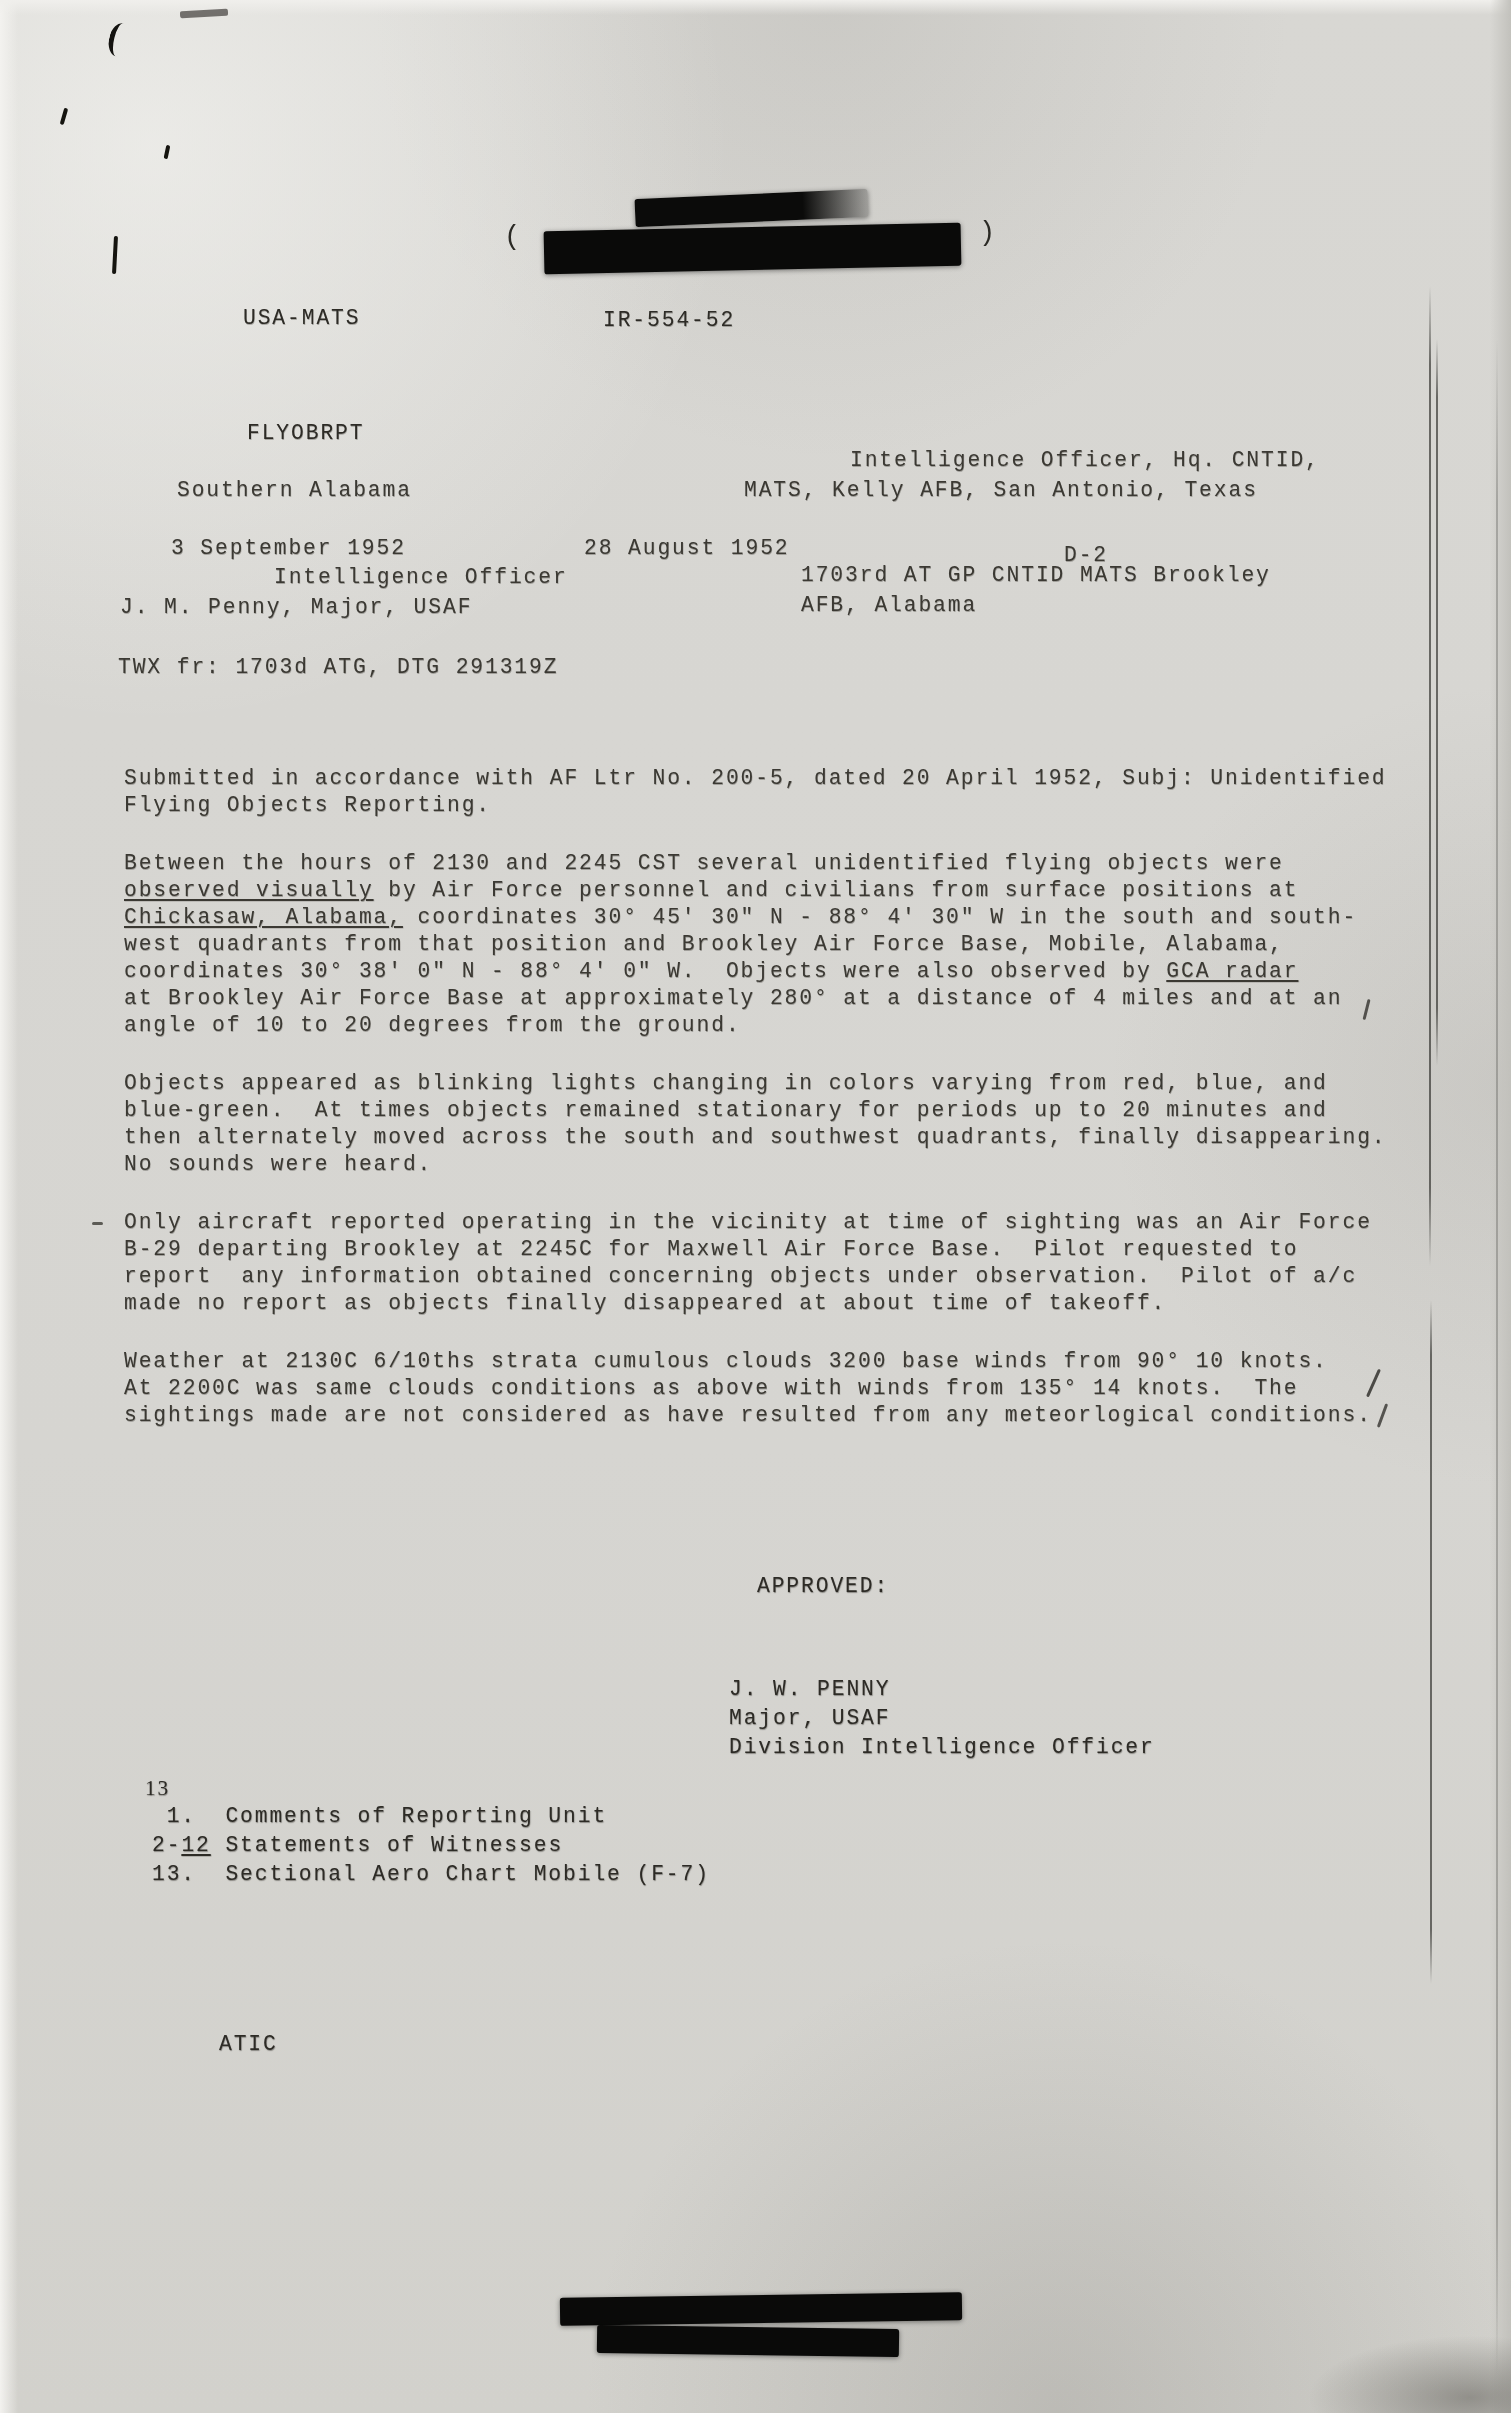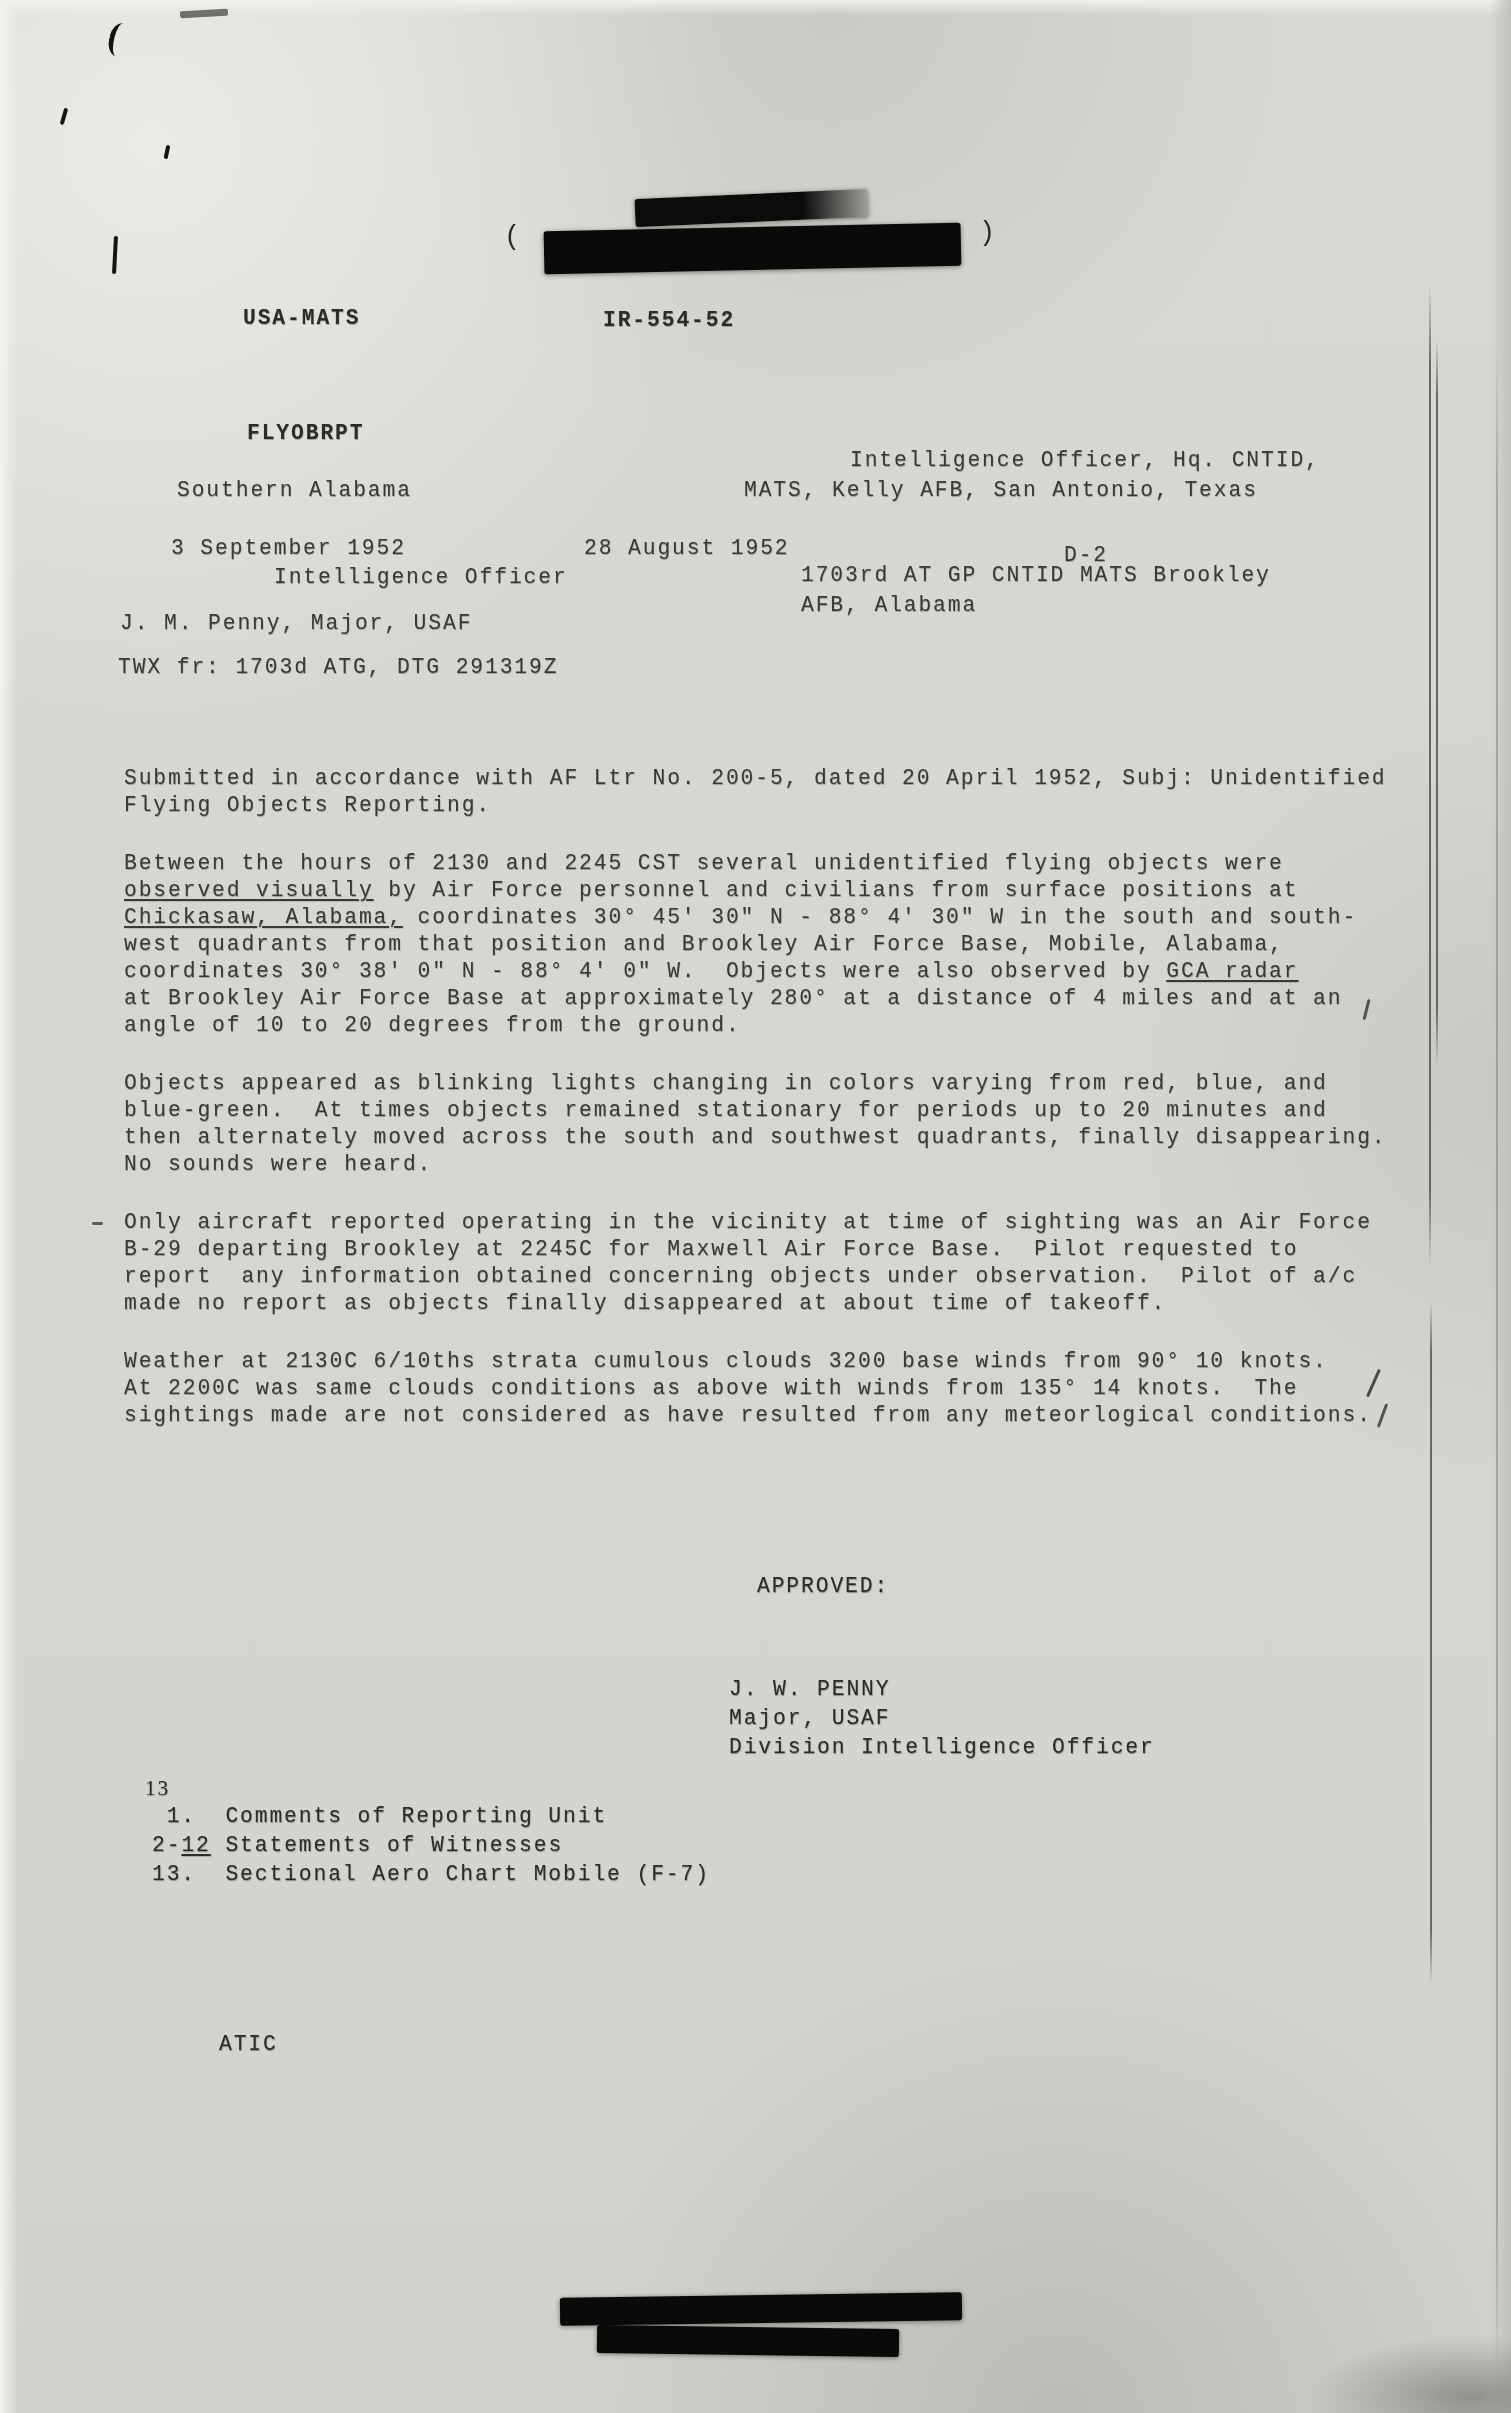--- a/index.html
+++ b/index.html
@@ -9,21 +9,21 @@
     background-color:#d7d6d2;
     background-image:
       radial-gradient(circle at 10% 6%, rgba(250,250,247,0.55) 0, rgba(250,250,247,0) 22%),
       radial-gradient(circle at 55% 0%, rgba(150,148,142,0.20) 0, rgba(150,148,142,0) 18%),
       radial-gradient(circle at 100% 45%, rgba(140,138,132,0.18) 0, rgba(140,138,132,0) 20%),
       radial-gradient(circle at 70% 100%, rgba(110,108,102,0.22) 0, rgba(110,108,102,0) 18%),
       linear-gradient(180deg, #d8d7d3 0%, #d6d5d1 60%, #d2d1cc 100%);
   }
   .tw { position:absolute; color:#3b3933; font-size:21.3px; letter-spacing:1.9px;
         white-space:pre; text-shadow:0.5px 0.5px 0.5px rgba(59,57,51,0.35); }
-  .bold { font-weight:bold; color:#2d2b26; }
+  .bold { font-weight:normal; color:#2d2b26; }
   .dark { color:#2d2b26; text-shadow:0.5px 0.5px 1px rgba(45,43,38,0.45); }
   .tline { height:27px; white-space:pre; }
   .enc-list .tline { height:29px; }
   .para { margin-bottom:31px; }
   .u { text-decoration:underline; text-underline-offset:2.9px; text-decoration-thickness:1.5px; }
   .doc-body { position:absolute; left:124px; top:766px; width:1319px;
               color:#3b3933; font-size:21.3px; letter-spacing:1.9px;
               text-shadow:0.5px 0.5px 0.5px rgba(59,57,51,0.35); }
   .redaction { position:absolute; background:#0a0a09; border-radius:2.9px;
                box-shadow:0 1px 4.8px rgba(0,0,0,0.45); }
@@ -79,21 +79,21 @@
   <span class="tw bold" style="left:603px; top:308px;">IR-554-52</span>
   <span class="tw bold" style="left:247px;  top:421px;">FLYOBRPT</span>
   <span class="tw" style="left:850px; top:448px;">Intelligence Officer, Hq. CNTID,</span>
   <span class="tw" style="left:177px;  top:478px;">Southern Alabama</span>
   <span class="tw" style="left:744px; top:478px;">MATS, Kelly AFB, San Antonio, Texas</span>
   <span class="tw" style="left:171px;  top:536px;">3 September 1952</span>
   <span class="tw" style="left:584px; top:536px;">28 August 1952</span>
   <span class="tw" style="left:1064px; top:535px;margin-top:8px;">D-2</span>
   <span class="tw" style="left:274px;  top:565px;">Intelligence Officer</span>
   <span class="tw" style="left:801px; top:563px;">1703rd AT GP CNTID MATS Brookley</span>
-  <span class="tw" style="left:120px;  top:595px;margin-top:16px;">J. M. Penny, Major, USAF</span>
+  <span class="tw" style="left:120px;  top:595px;">J. M. Penny, Major, USAF</span>
   <span class="tw" style="left:801px; top:593px;">AFB, Alabama</span>
   <span class="tw" style="left:118px;  top:655px;">TWX fr: 1703d ATG, DTG 291319Z</span>
 
   <div class="doc-body">
       <div class="para">
         <div class="tline"><span>Submitted in accordance with AF Ltr No. 200-5, dated 20 April 1952, Subj: Unidentified</span></div>
         <div class="tline"><span>Flying Objects Reporting.</span></div>
       </div>
       <div class="para">
         <div class="tline"><span>Between the hours of 2130 and 2245 CST several unidentified flying objects were</span></div>

